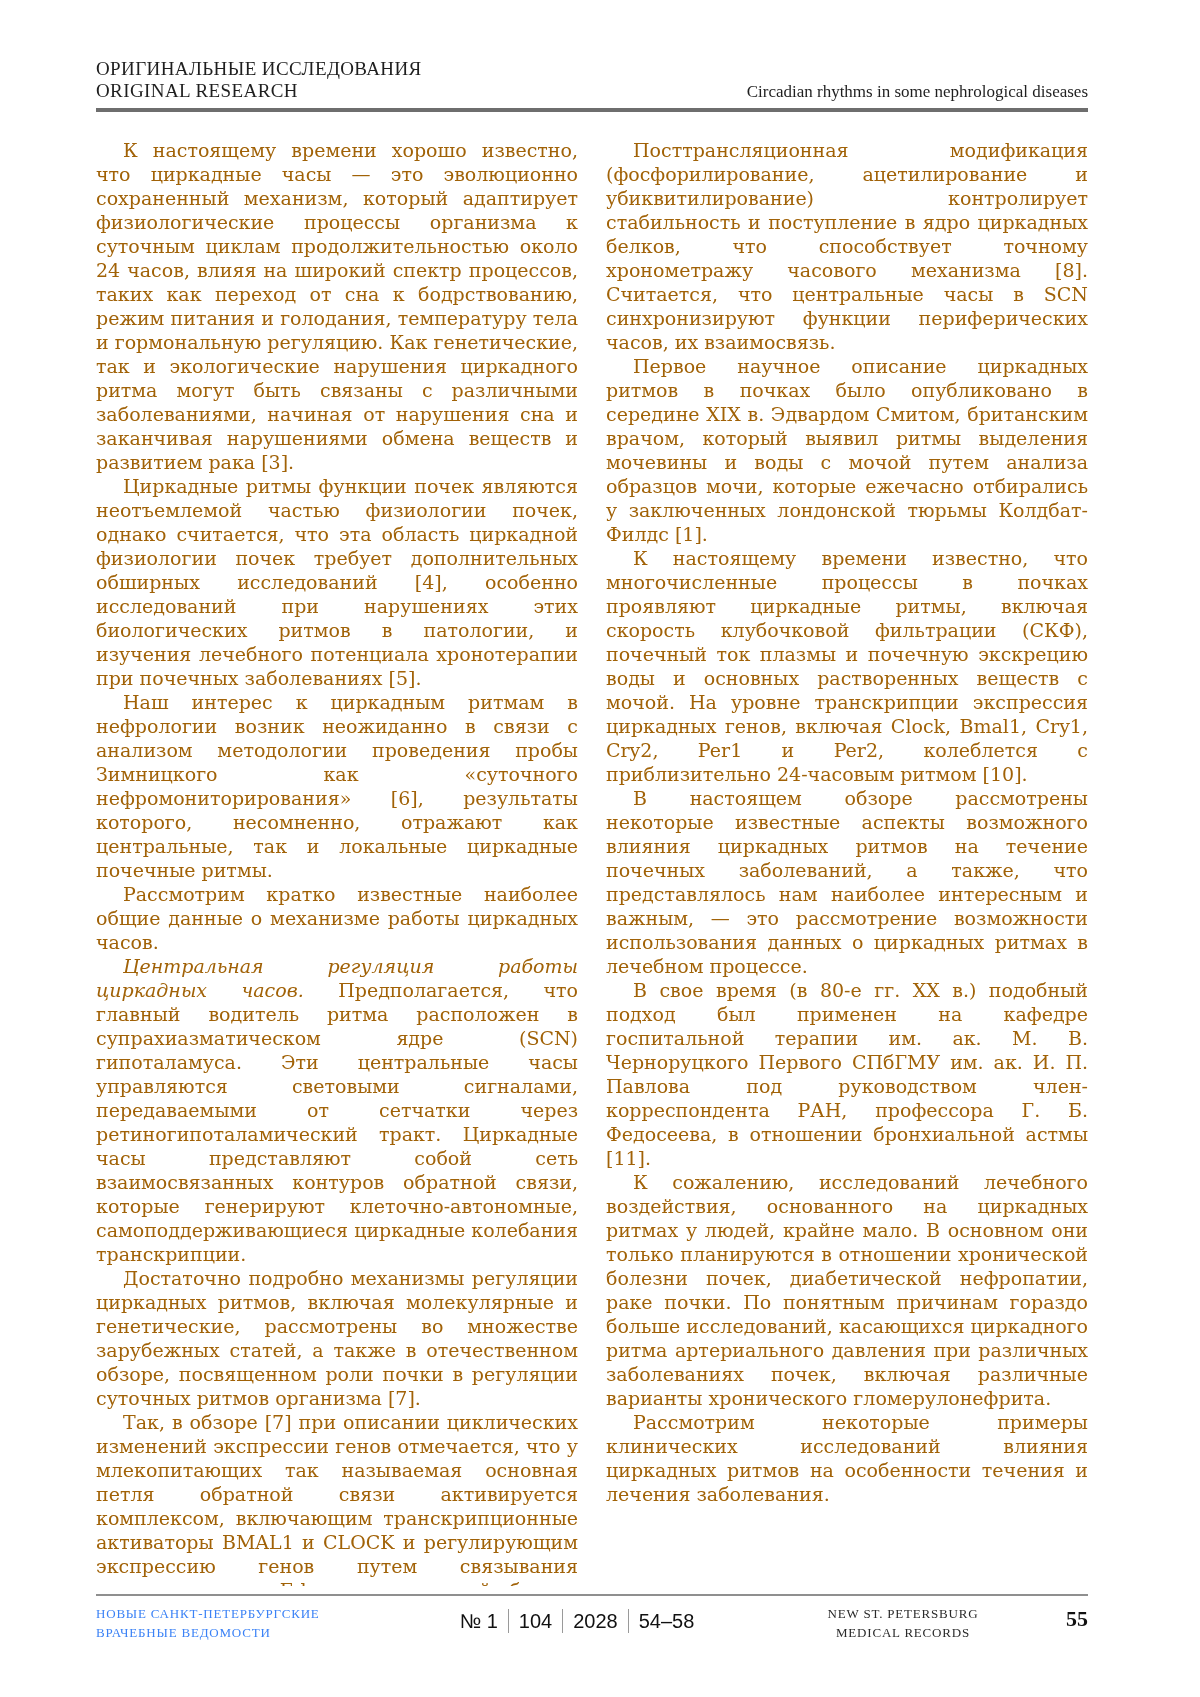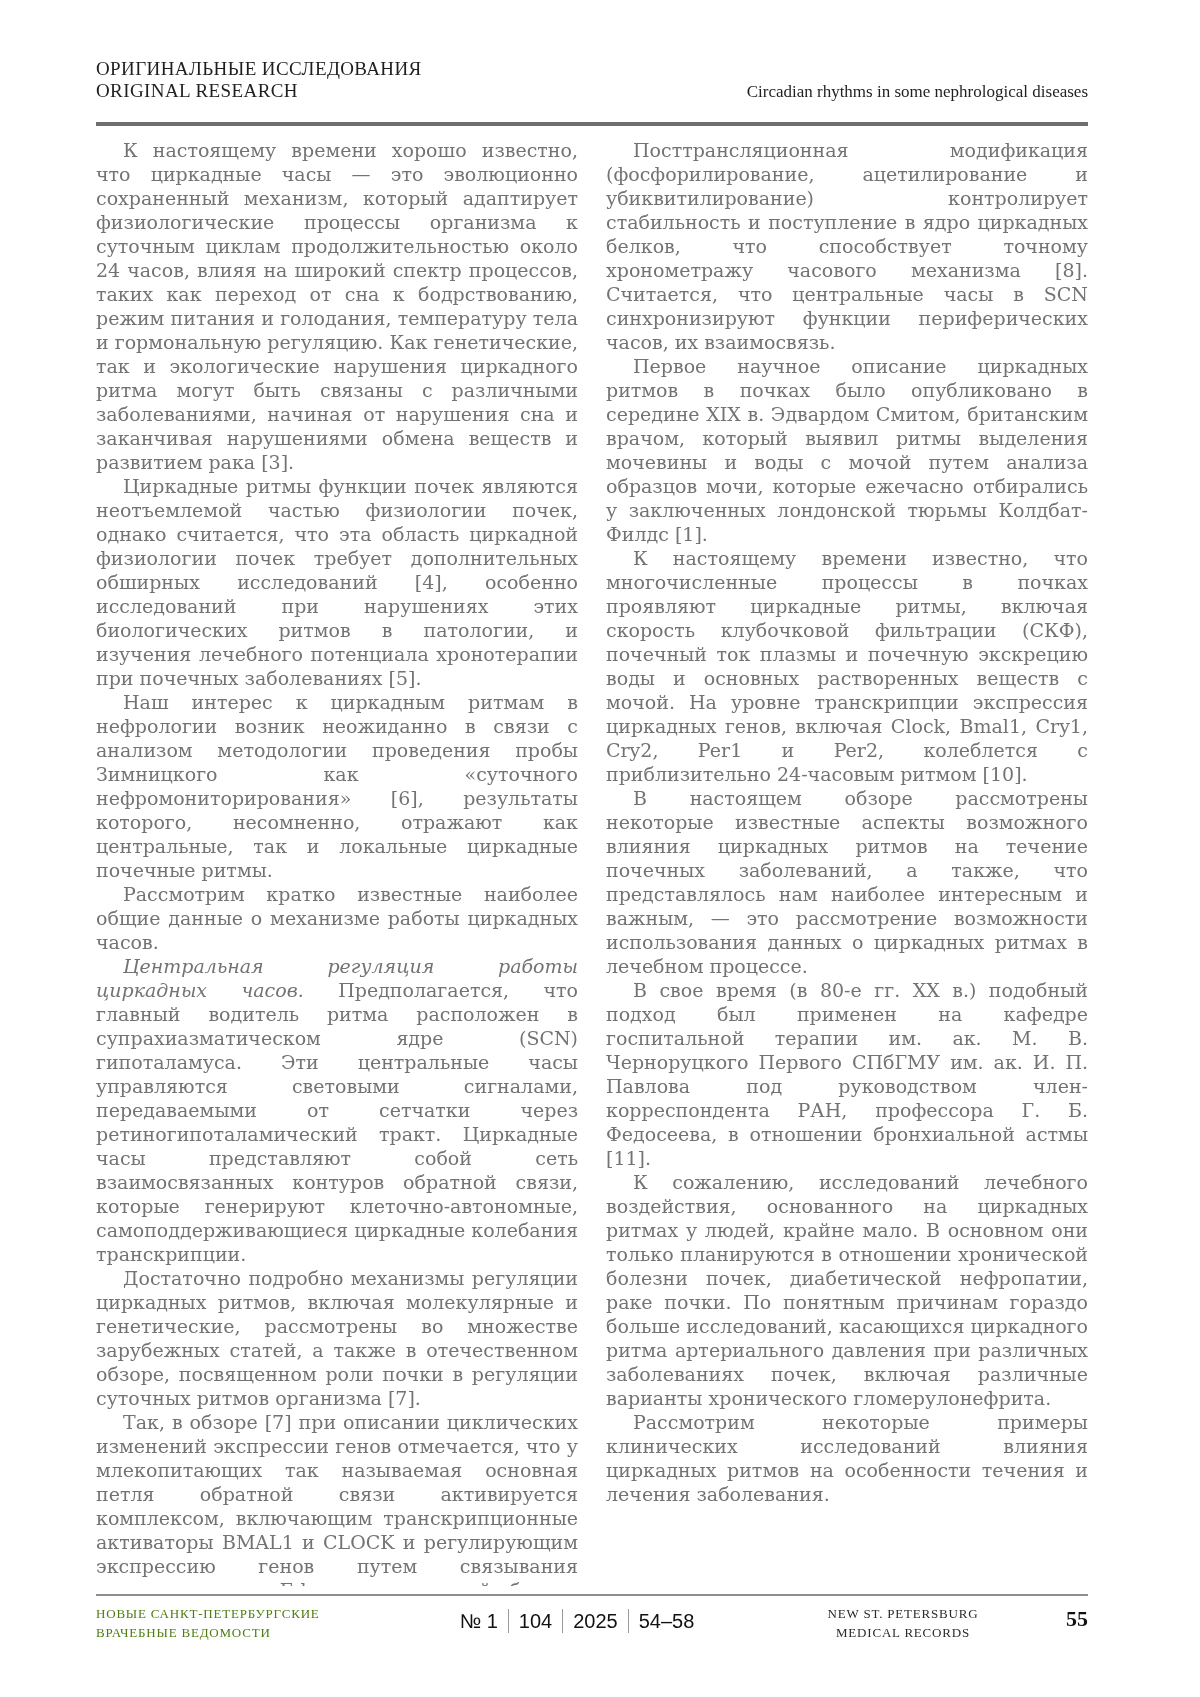--- a/index.html
+++ b/index.html
@@ -10,21 +10,21 @@
     color:#1b1b1b;
     font-family:"DejaVu Serif", serif;
     overflow:hidden;
     box-sizing:border-box;
   }
   
   .header{
     position:absolute;left:96px;top:58px;width:992px;
     display:flex;justify-content:space-between;align-items:flex-end;
     border-bottom:4px solid #6e6e6e;
-    padding-bottom:20px;
+    padding-bottom:6px;
   }
   .header-left{
     font-family:"Liberation Serif", serif;
     font-size:19px;line-height:22px;
     letter-spacing:0.4px;
     color:#1f1f1f;
   }
   .header-right{
     font-family:"Liberation Serif", serif;
     font-size:17px;line-height:20px;
@@ -40,38 +40,38 @@
   }
   .col{
     width:482px;height:100%;
     overflow:hidden;
   }
   .col p{
     margin:0;
     font-size:19px;line-height:24px;
     text-align:justify;
     text-indent:27px;
-    color:#737373;
+    color:#a16207;
   }
   .col p.continuation{text-indent:0;}
   .col p em{font-style:italic;}
   
   .footer-rule{
     position:absolute;left:96px;top:1594px;width:992px;
     border-top:2px solid #8f8f8f;
   }
   .footer{
     position:absolute;left:96px;top:1604px;width:992px;
     display:flex;align-items:flex-start;
   }
   .footer-journal-ru{
     font-family:"Liberation Serif", serif;
     font-size:13px;line-height:19px;
     letter-spacing:0.8px;
-    color:#4d7c0f;
+    color:#3b82f6;
     width:250px;
   }
   .footer-issue{
     flex:1;
     display:flex;justify-content:center;align-items:center;
     font-family:"Liberation Sans", sans-serif;
     font-size:20px;line-height:26px;
     color:#111111;
     margin-top:4px;
     white-space:nowrap;
@@ -140,21 +140,21 @@
   <div class="footer">
     <div class="footer-journal-ru">
       <div>НОВЫЕ САНКТ-ПЕТЕРБУРГСКИЕ</div>
       <div>ВРАЧЕБНЫЕ ВЕДОМОСТИ</div>
     </div>
     <div class="footer-issue">
       <span>№ 1</span>
       <span class="sep"></span>
       <span>104</span>
       <span class="sep"></span>
-      <span>2025</span>
+      <span>2028</span>
       <span class="sep"></span>
       <span>54–58</span>
     </div>
     <div class="footer-journal-en">
       <div>NEW ST. PETERSBURG</div>
       <div>MEDICAL RECORDS</div>
     </div>
     <div class="footer-pagenum">55</div>
   </div>
 

